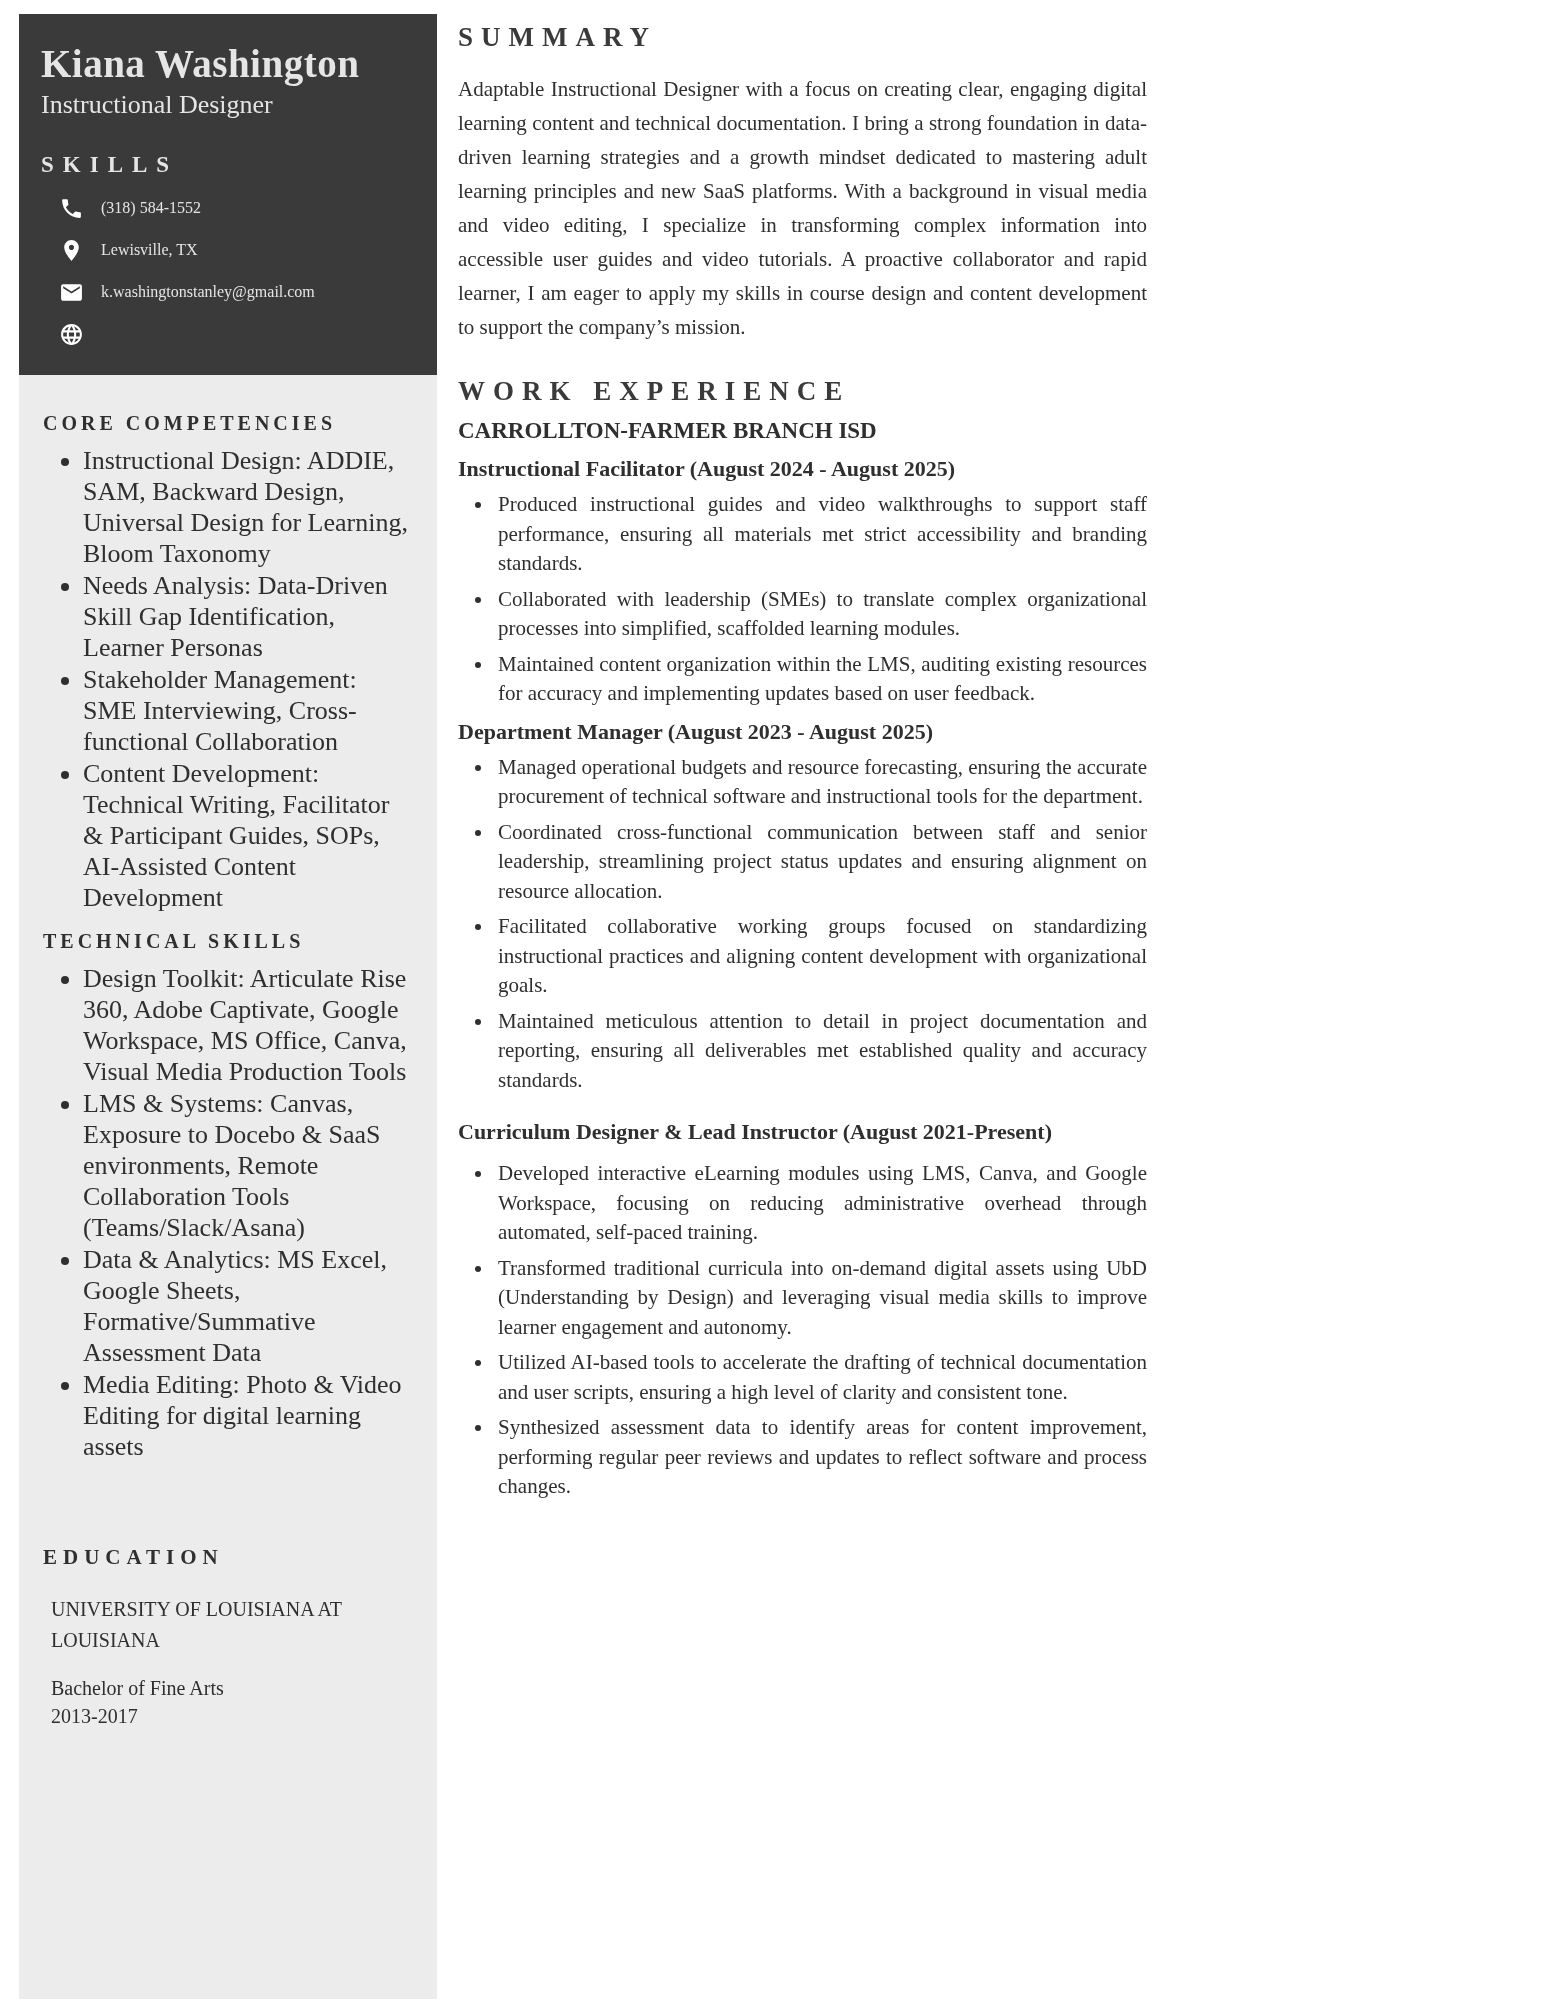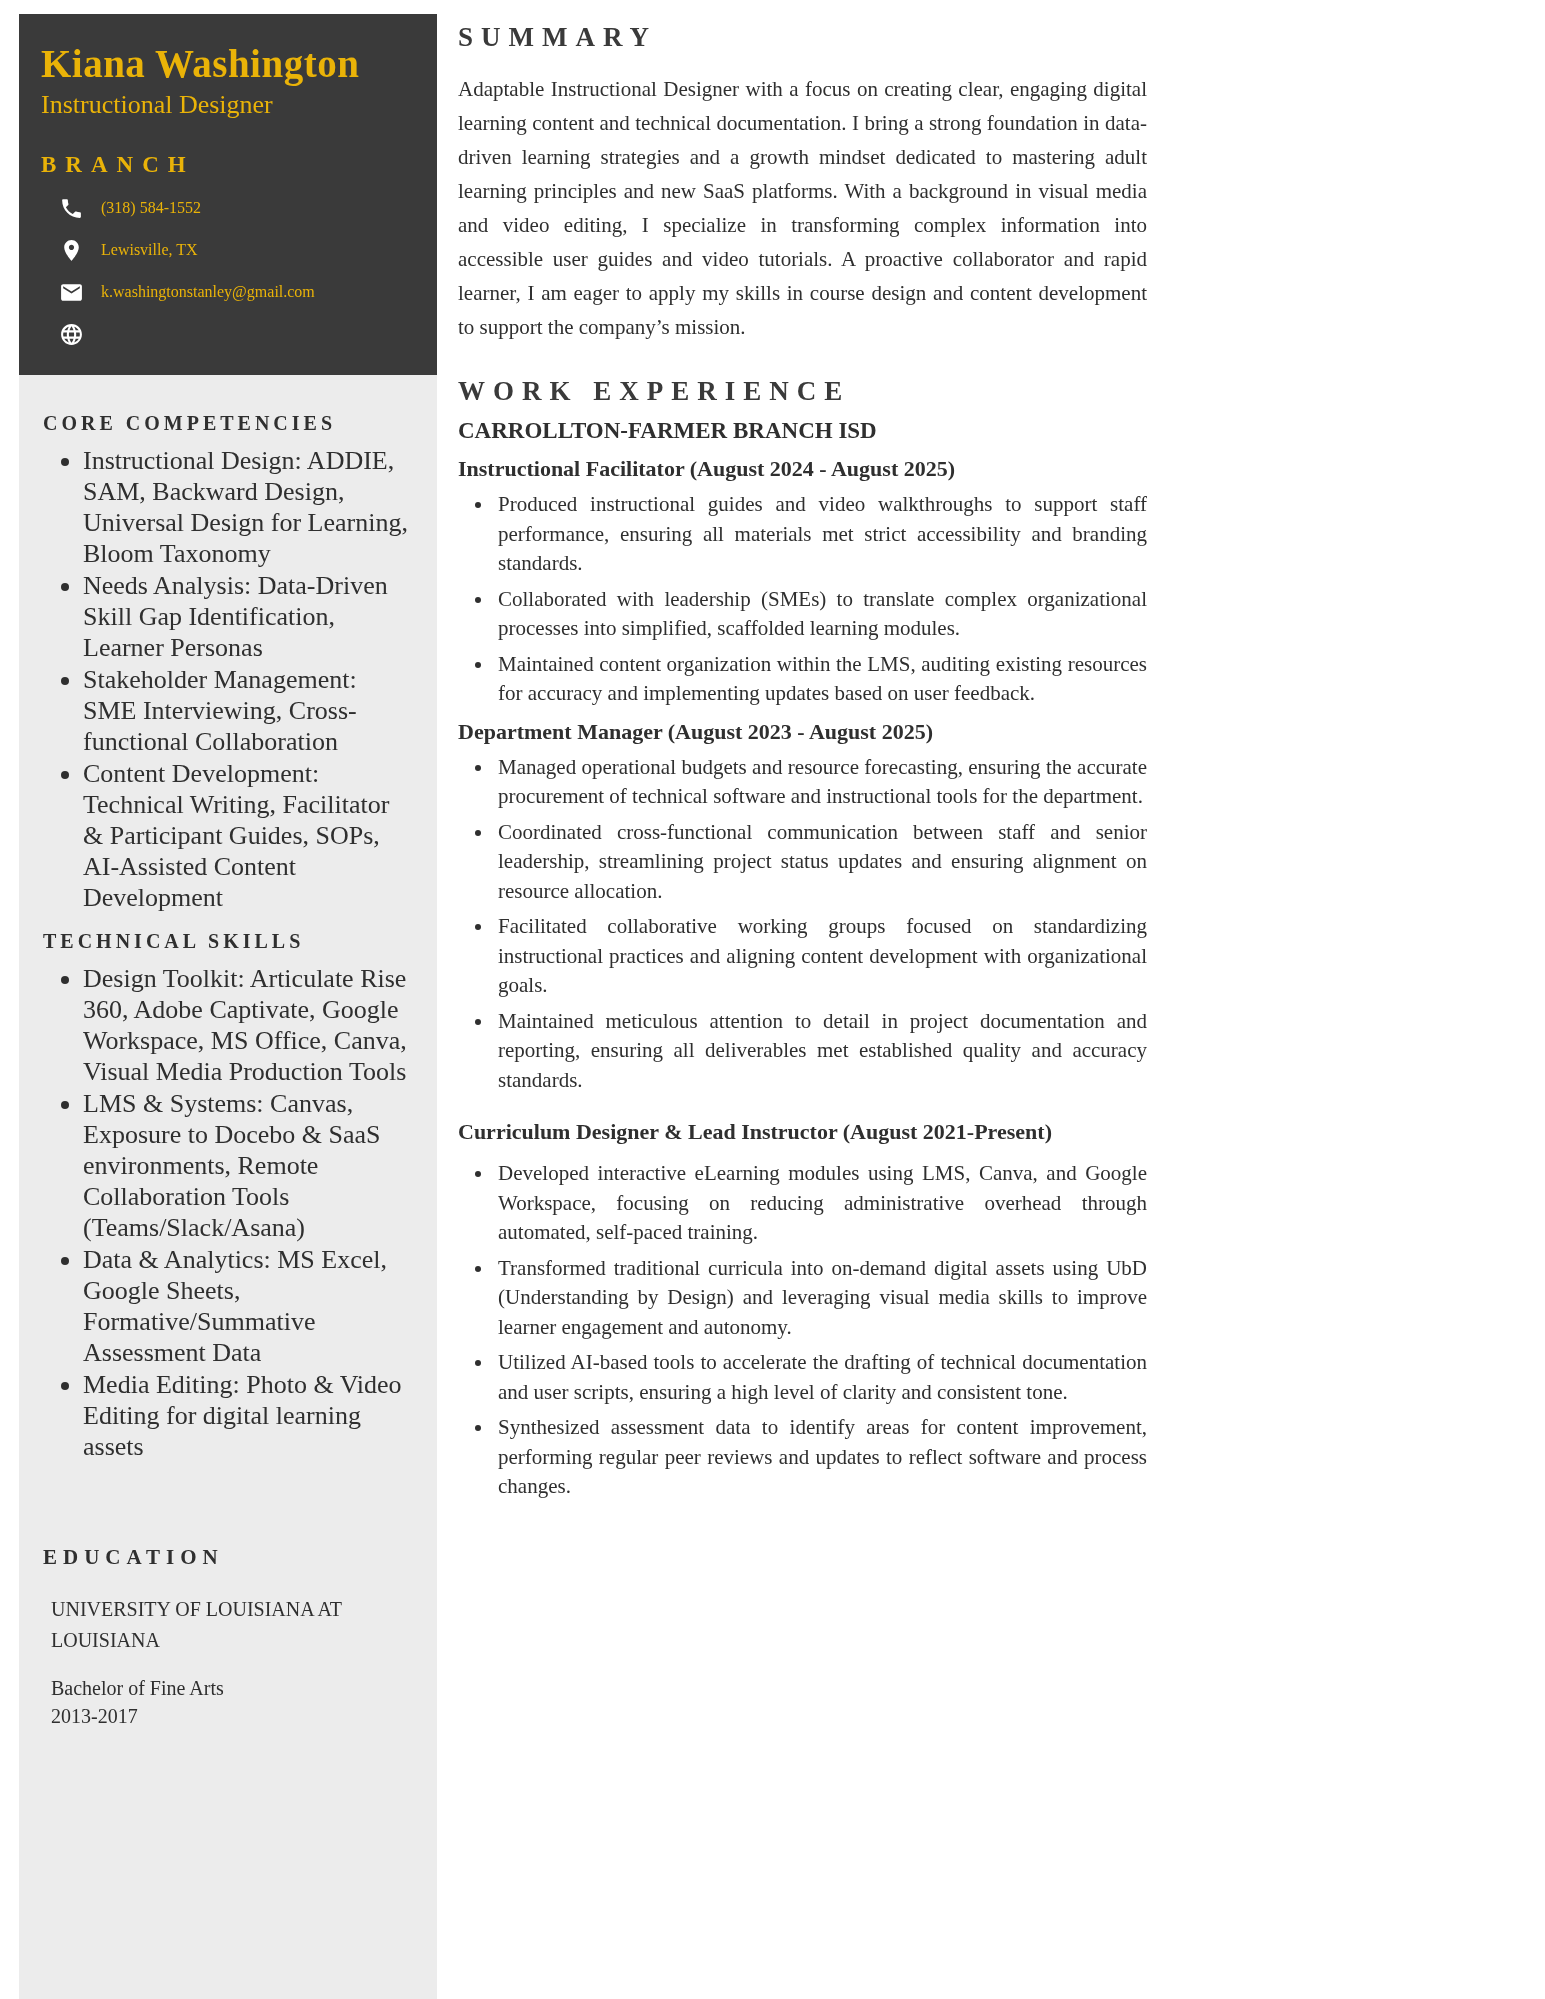--- a/index.html
+++ b/index.html
@@ -13,21 +13,21 @@
     position: relative; width: 1545px; height: 1999px;
     background: #ffffff; overflow: hidden;
   }
 
   
   .sidebar {
     position: absolute; left: 19px; top: 14px; bottom: 0; width: 418px;
     display: flex; flex-direction: column;
   }
   .sidebar-dark {
-    background: var(--sidebar-dark, #3a3a3a); color: #eab308;
+    background: var(--sidebar-dark, #3a3a3a); color: #e5e5e5;
     padding: 26px 24px 28px 22px;
   }
   .name { font-size: 39px; font-weight: bold; letter-spacing: 0.5px; line-height: 48px; }
   .candidate-title { font-size: 26px; line-height: 34px; font-weight: normal; }
   .contact-heading {
     font-size: 23px; font-weight: bold; letter-spacing: 9px;
     margin-top: 28px; line-height: 30px;
   }
   .contact-item {
     display: flex; align-items: flex-start;
@@ -79,21 +79,21 @@
 <body>
 
 <div class="page">
 
   <aside class="sidebar">
 
     <div class="sidebar-dark">
       <h1 class="name">Kiana Washington</h1>
       <div class="candidate-title">Instructional Designer</div>
 
-      <h2 class="contact-heading">BRANCH</h2>
+      <h2 class="contact-heading">SKILLS</h2>
 
       <div class="contact-item">
         <span class="contact-icon">
           <svg viewBox="0 0 24 24">
               <path d="M6.62 10.79c1.44 2.83 3.76 5.14 6.59 6.59l2.2-2.2c.27-.27.67-.36 1.02-.24 1.12.37 2.33.57 3.57.57.55 0 1 .45 1 1V20c0 .55-.45 1-1 1-9.39 0-17-7.61-17-17 0-.55.45-1 1-1h3.5c.55 0 1 .45 1 1 0 1.25.2 2.45.57 3.57.11.35.03.74-.25 1.02l-2.2 2.2z"></path>
             </svg>
         </span>
         <span class="contact-text">(318) 584-1552</span>
       </div>
 

